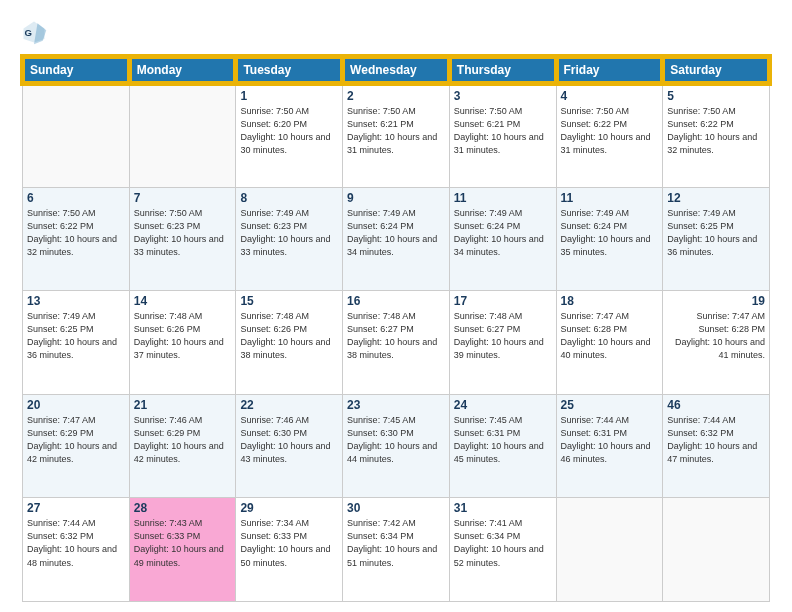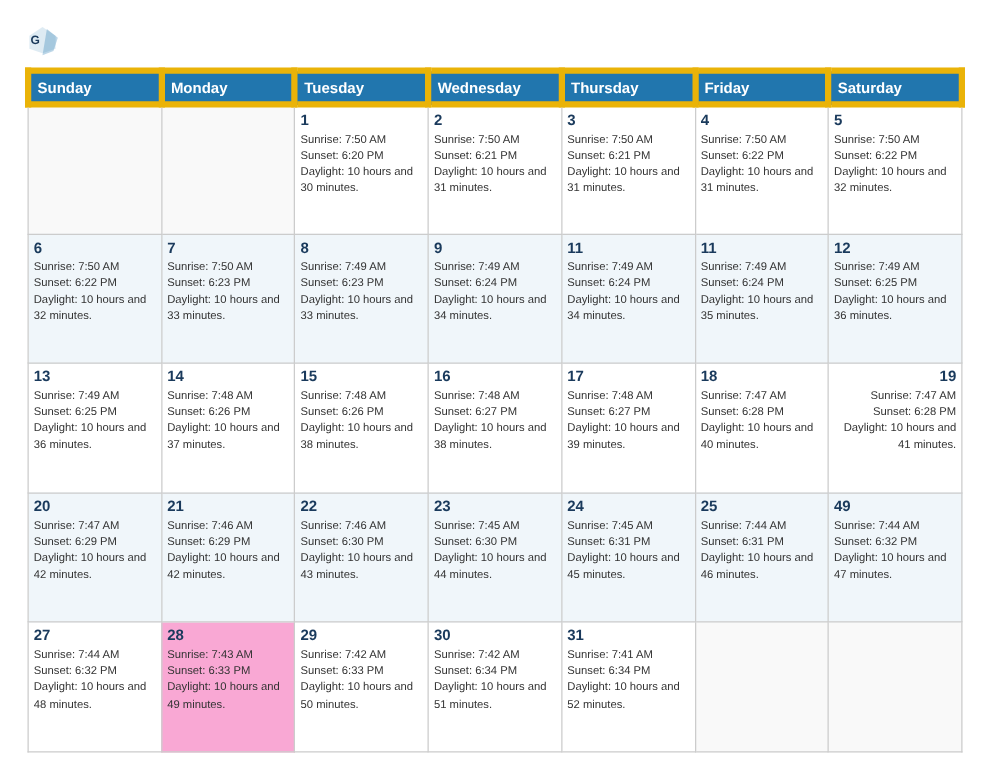--- a/index.html
+++ b/index.html
@@ -309,21 +309,21 @@
 and 45 minutes.</div>
           </td>
           <td style="background: rgb(240, 246, 250);">
             <span class="day-num">25</span>
             <div class="day-info">Sunrise: 7:44 AM
 Sunset: 6:31 PM
 Daylight: 10 hours
 and 46 minutes.</div>
           </td>
           <td style="background: rgb(240, 246, 250);">
-            <span class="day-num">49</span>
+            <span class="day-num">46</span>
             <div class="day-info">Sunrise: 7:44 AM
 Sunset: 6:32 PM
 Daylight: 10 hours
 and 47 minutes.</div>
           </td>
         </tr>
         <tr>
           <td style="background: rgb(255, 255, 255);">
             <span class="day-num">27</span>
             <div class="day-info">Sunrise: 7:44 AM
@@ -333,21 +333,21 @@
           </td>
           <td style="background: #f9a8d4;">
             <span class="day-num">28</span>
             <div class="day-info">Sunrise: 7:43 AM
 Sunset: 6:33 PM
 Daylight: 10 hours
 and 49 minutes.</div>
           </td>
           <td style="background: rgb(255, 255, 255);">
             <span class="day-num">29</span>
-            <div class="day-info">Sunrise: 7:42 AM
+            <div class="day-info">Sunrise: 7:34 AM
 Sunset: 6:33 PM
 Daylight: 10 hours
 and 50 minutes.</div>
           </td>
           <td style="background: rgb(255, 255, 255);">
             <span class="day-num">30</span>
             <div class="day-info">Sunrise: 7:42 AM
 Sunset: 6:34 PM
 Daylight: 10 hours
 and 51 minutes.</div>

